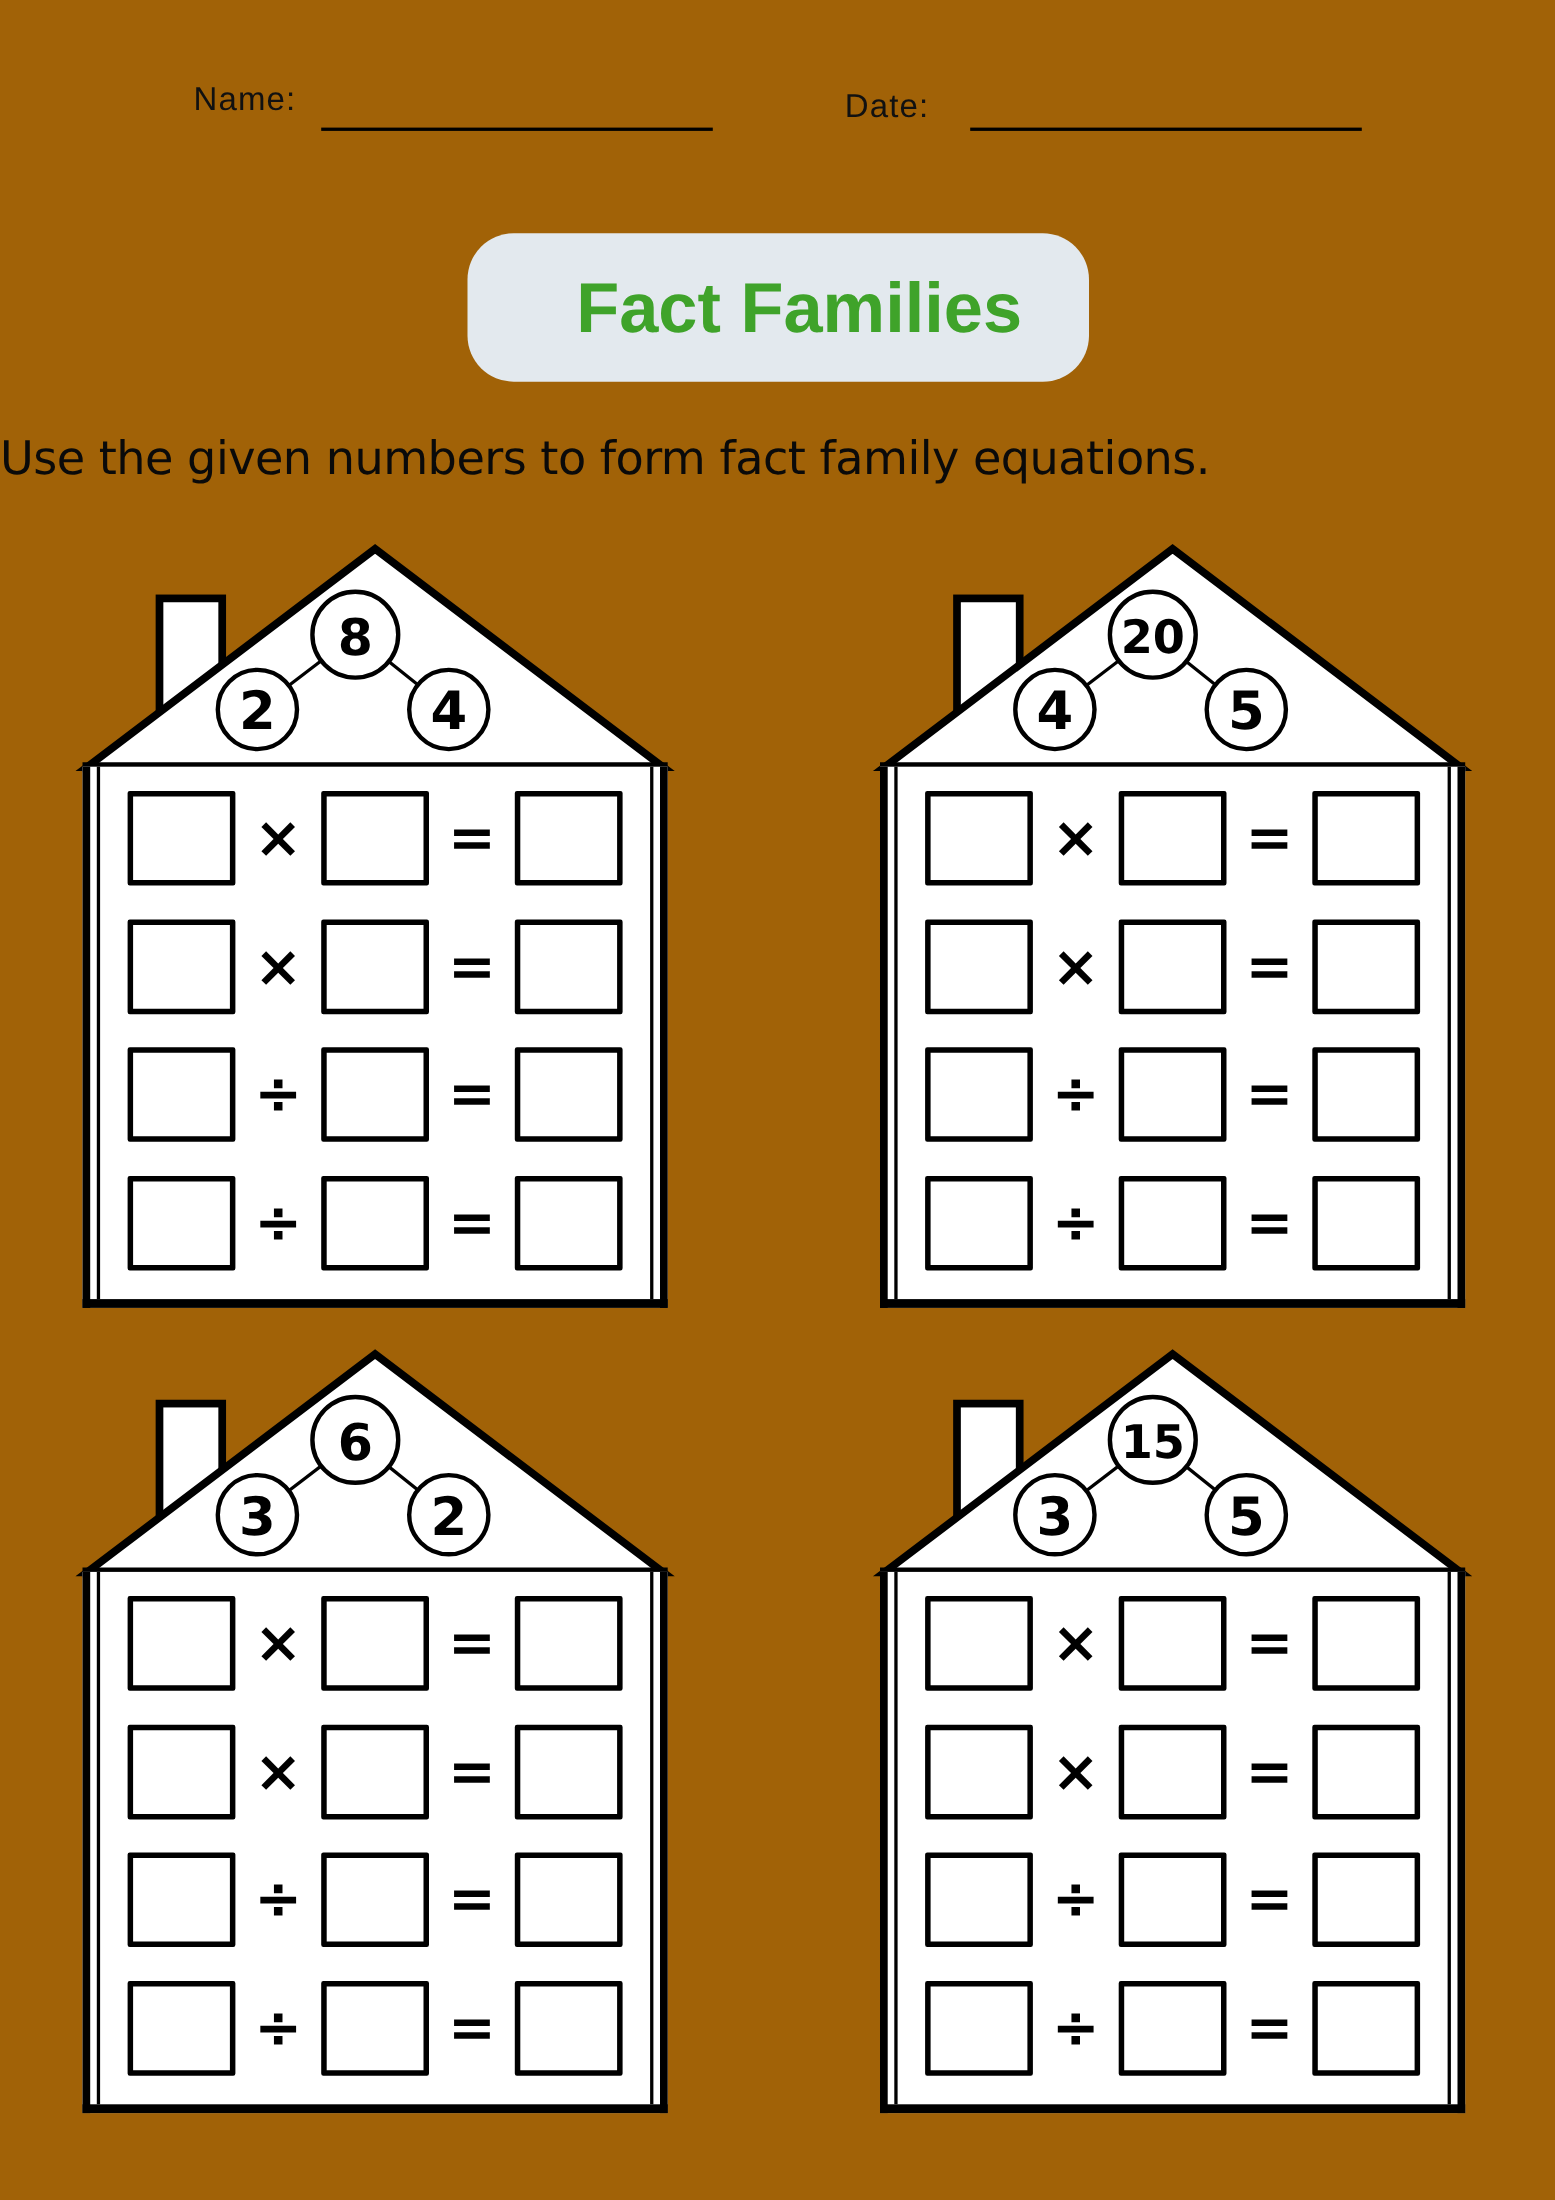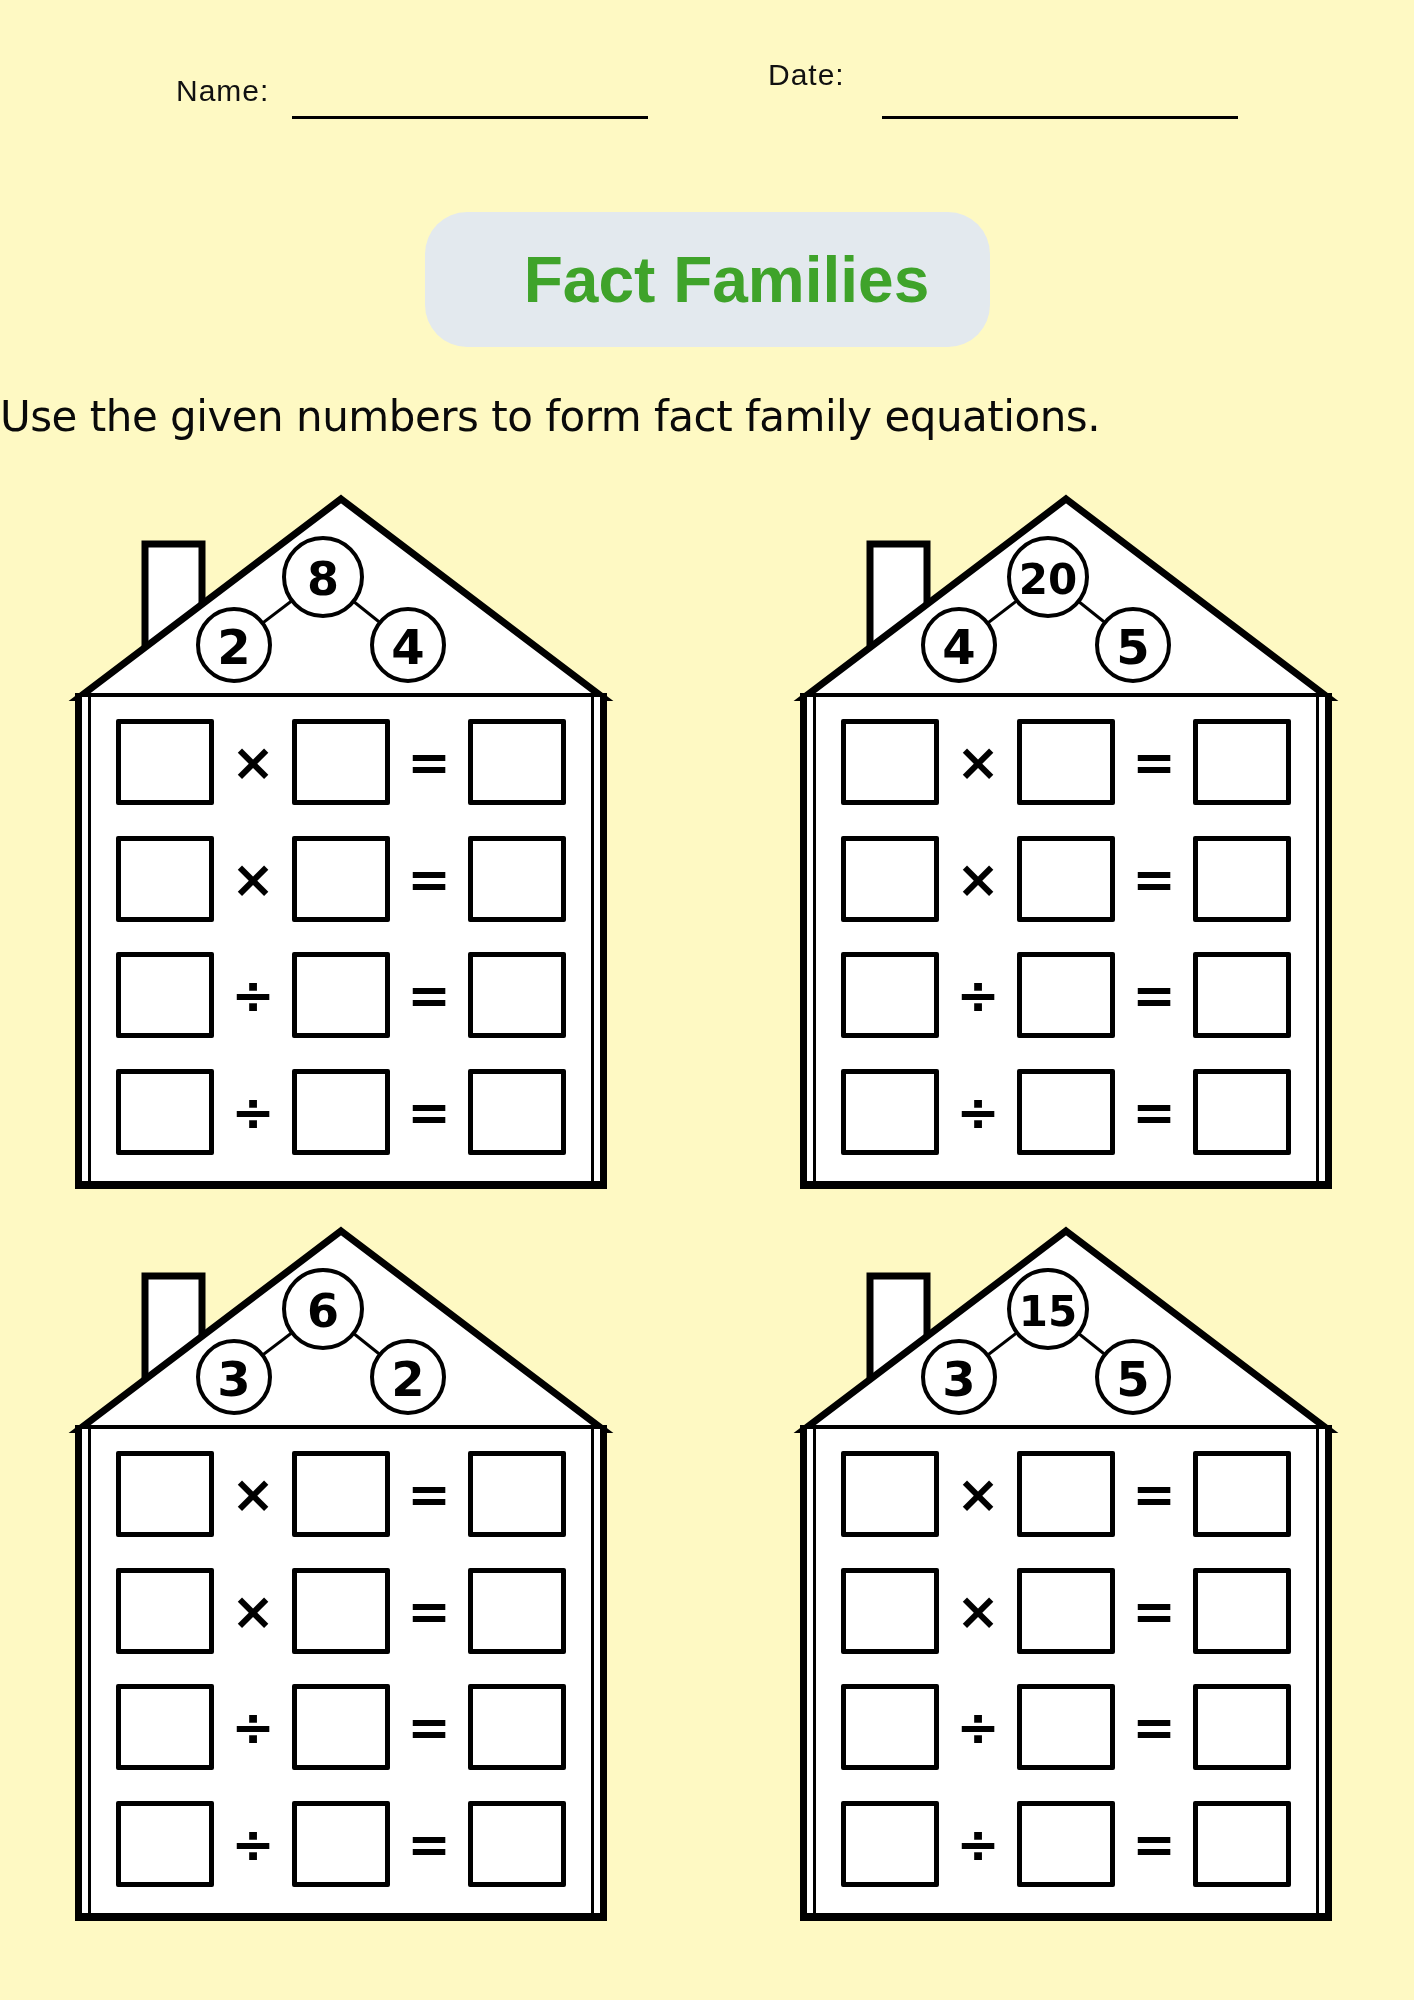--- a/index.html
+++ b/index.html
@@ -1,17 +1,17 @@
 <!DOCTYPE html>
 <html><head>
 <meta charset="utf-8">
 <style>
   html,body{margin:0;padding:0;background:#fff;}
   #page{
-    position:relative;width:1414px;height:2000px;background:#fef9c3;overflow:hidden;
+    position:relative;width:1414px;height:2000px;background:#a16207;overflow:hidden;
     font-family:"DejaVu Sans",sans-serif;color:#000;
   }
   
   .hdr-label{
     position:absolute;font-family:"Liberation Sans",sans-serif;font-size:30px;
     letter-spacing:1px;color:#111;
   }
   .hdr-line{position:absolute;height:44px;border-bottom:3px solid #000;}
   
   .title-pill{
@@ -60,21 +60,21 @@
     font-family:"DejaVu Sans",sans-serif;
   }
 </style>
 </head>
 <body>
 
 <div id="page">
 
   <span class="hdr-label" style="left:176px;top:74px">Name:</span>
   <div class="hdr-line" style="left:292px;top:72px;width:356px"></div>
-  <span class="hdr-label" style="left:768px;top:58px">Date:</span>
+  <span class="hdr-label" style="left:768px;top:80px">Date:</span>
   <div class="hdr-line" style="left:882px;top:72px;width:356px"></div>
 
   <div class="title-pill">
     <span class="title-text">Fact Families</span>
   </div>
 
   <div class="instruction">Use the given numbers to form fact family equations.</div>
 
   <div class="house h1">
     <svg class="roof-svg" viewBox="0 0 532 212">

